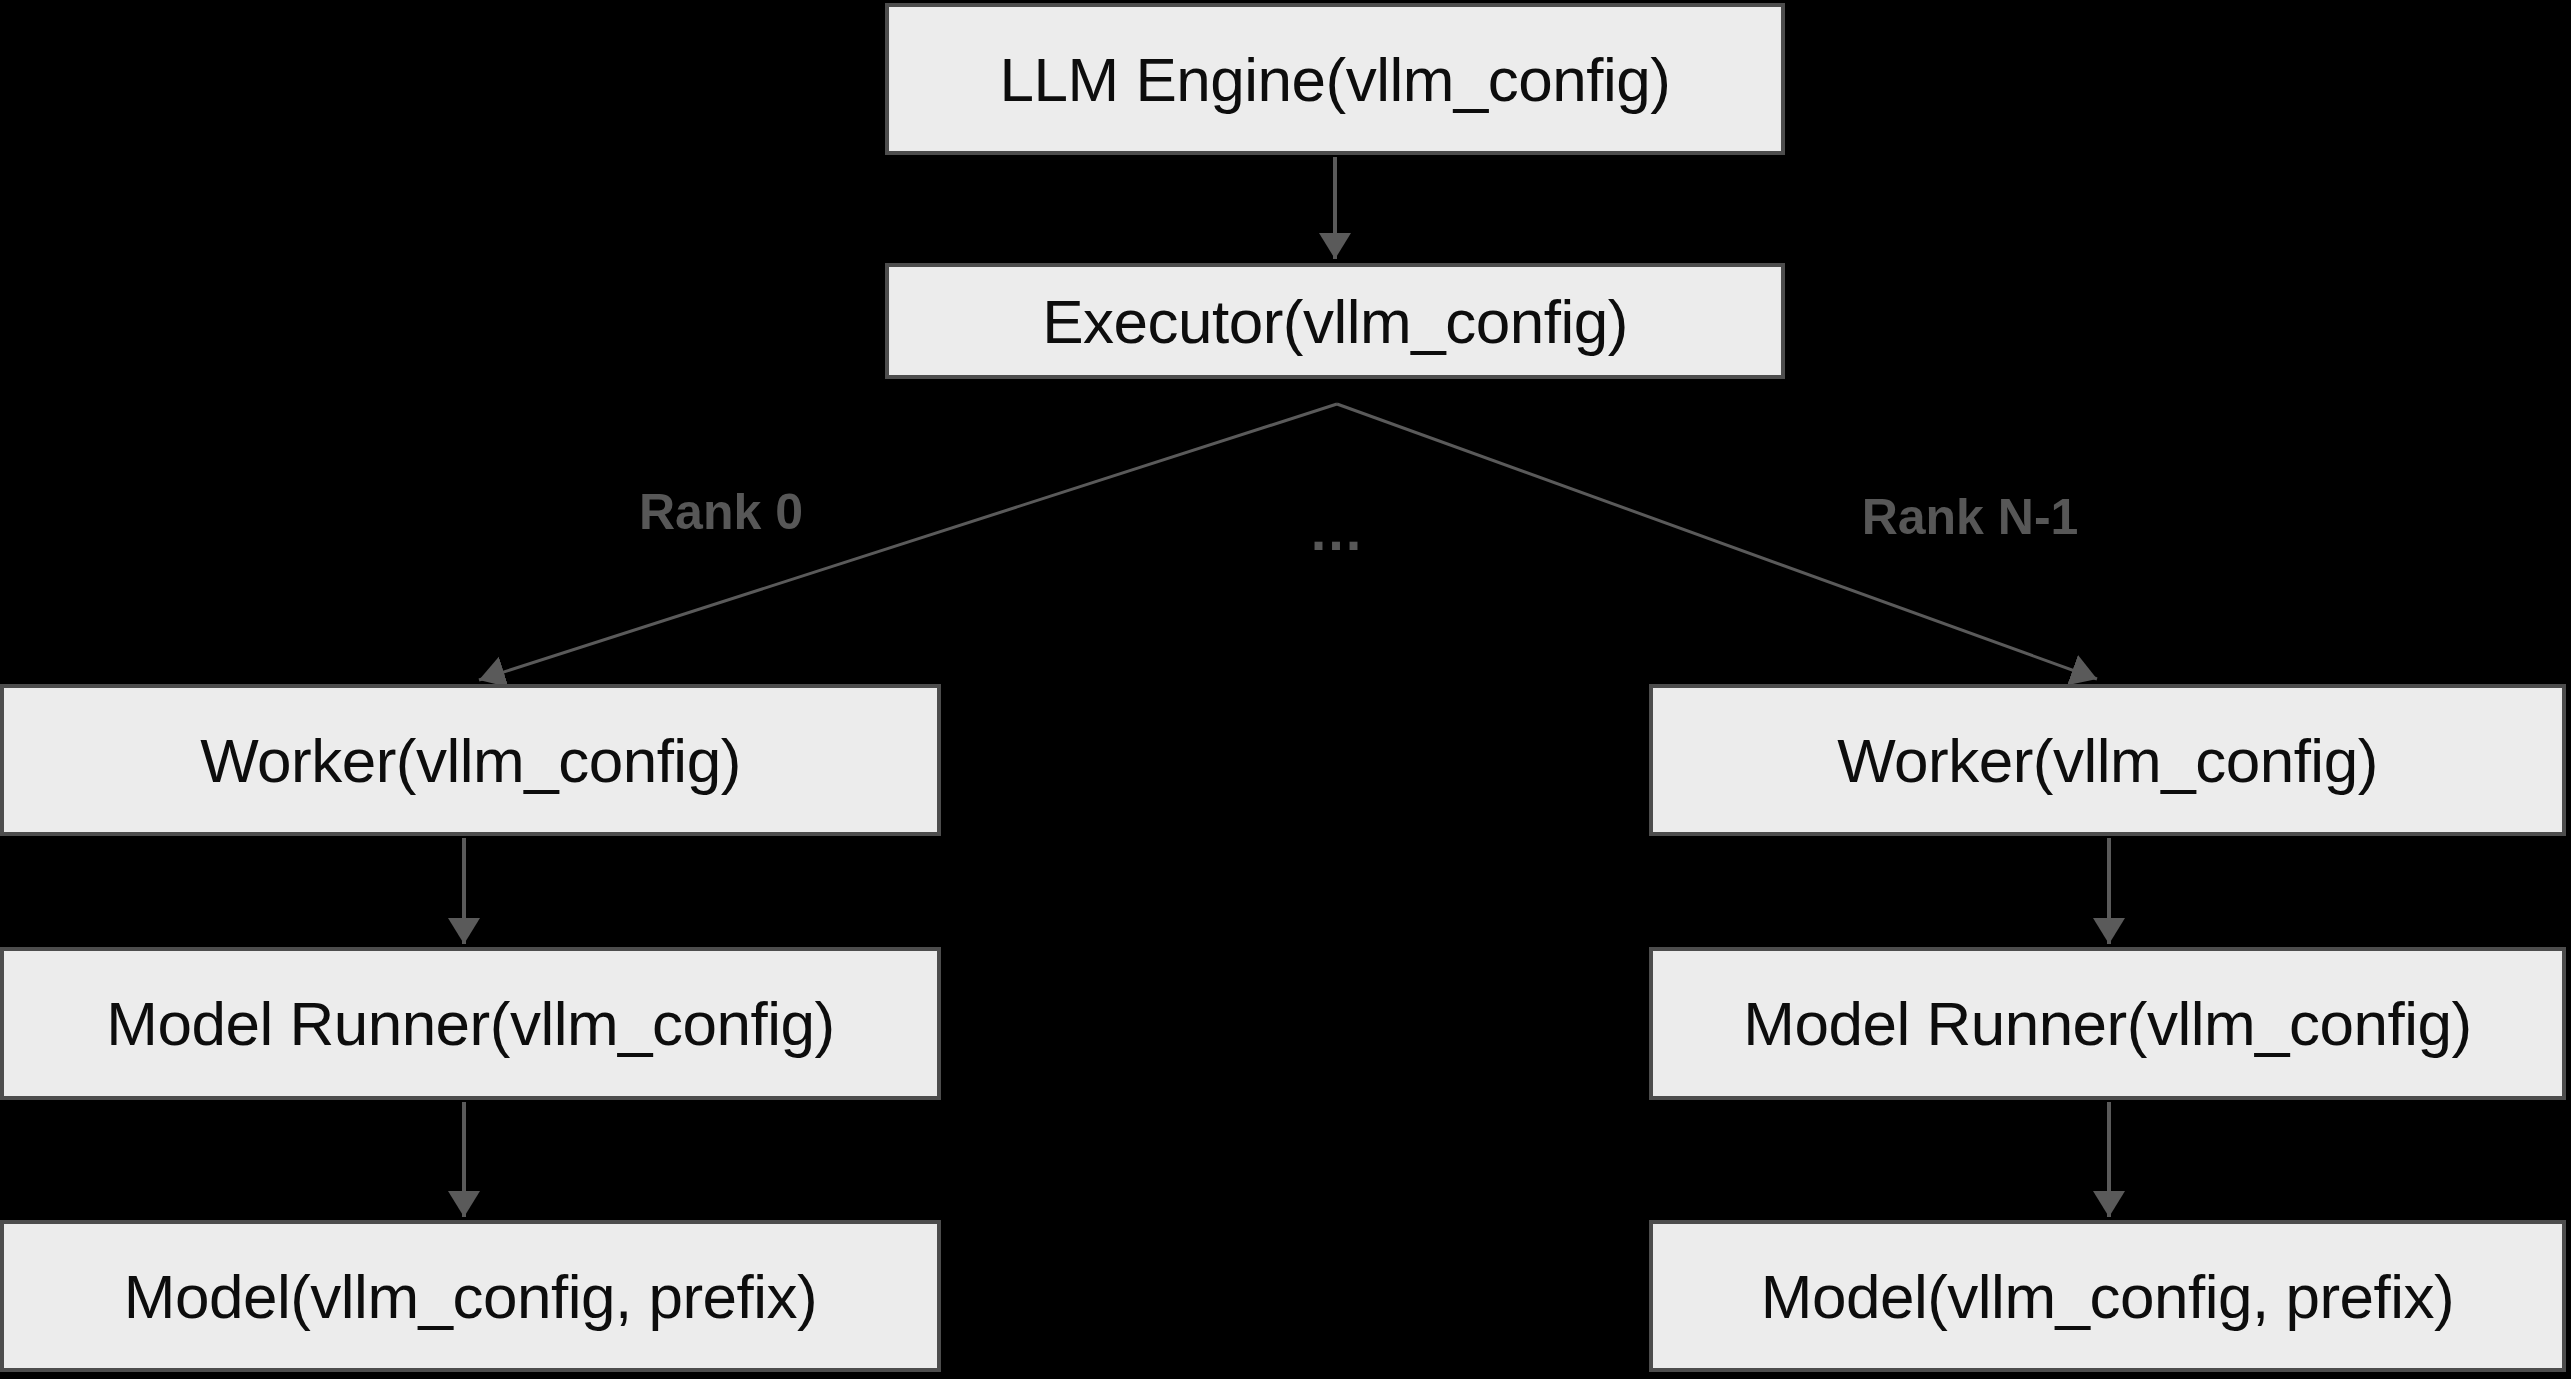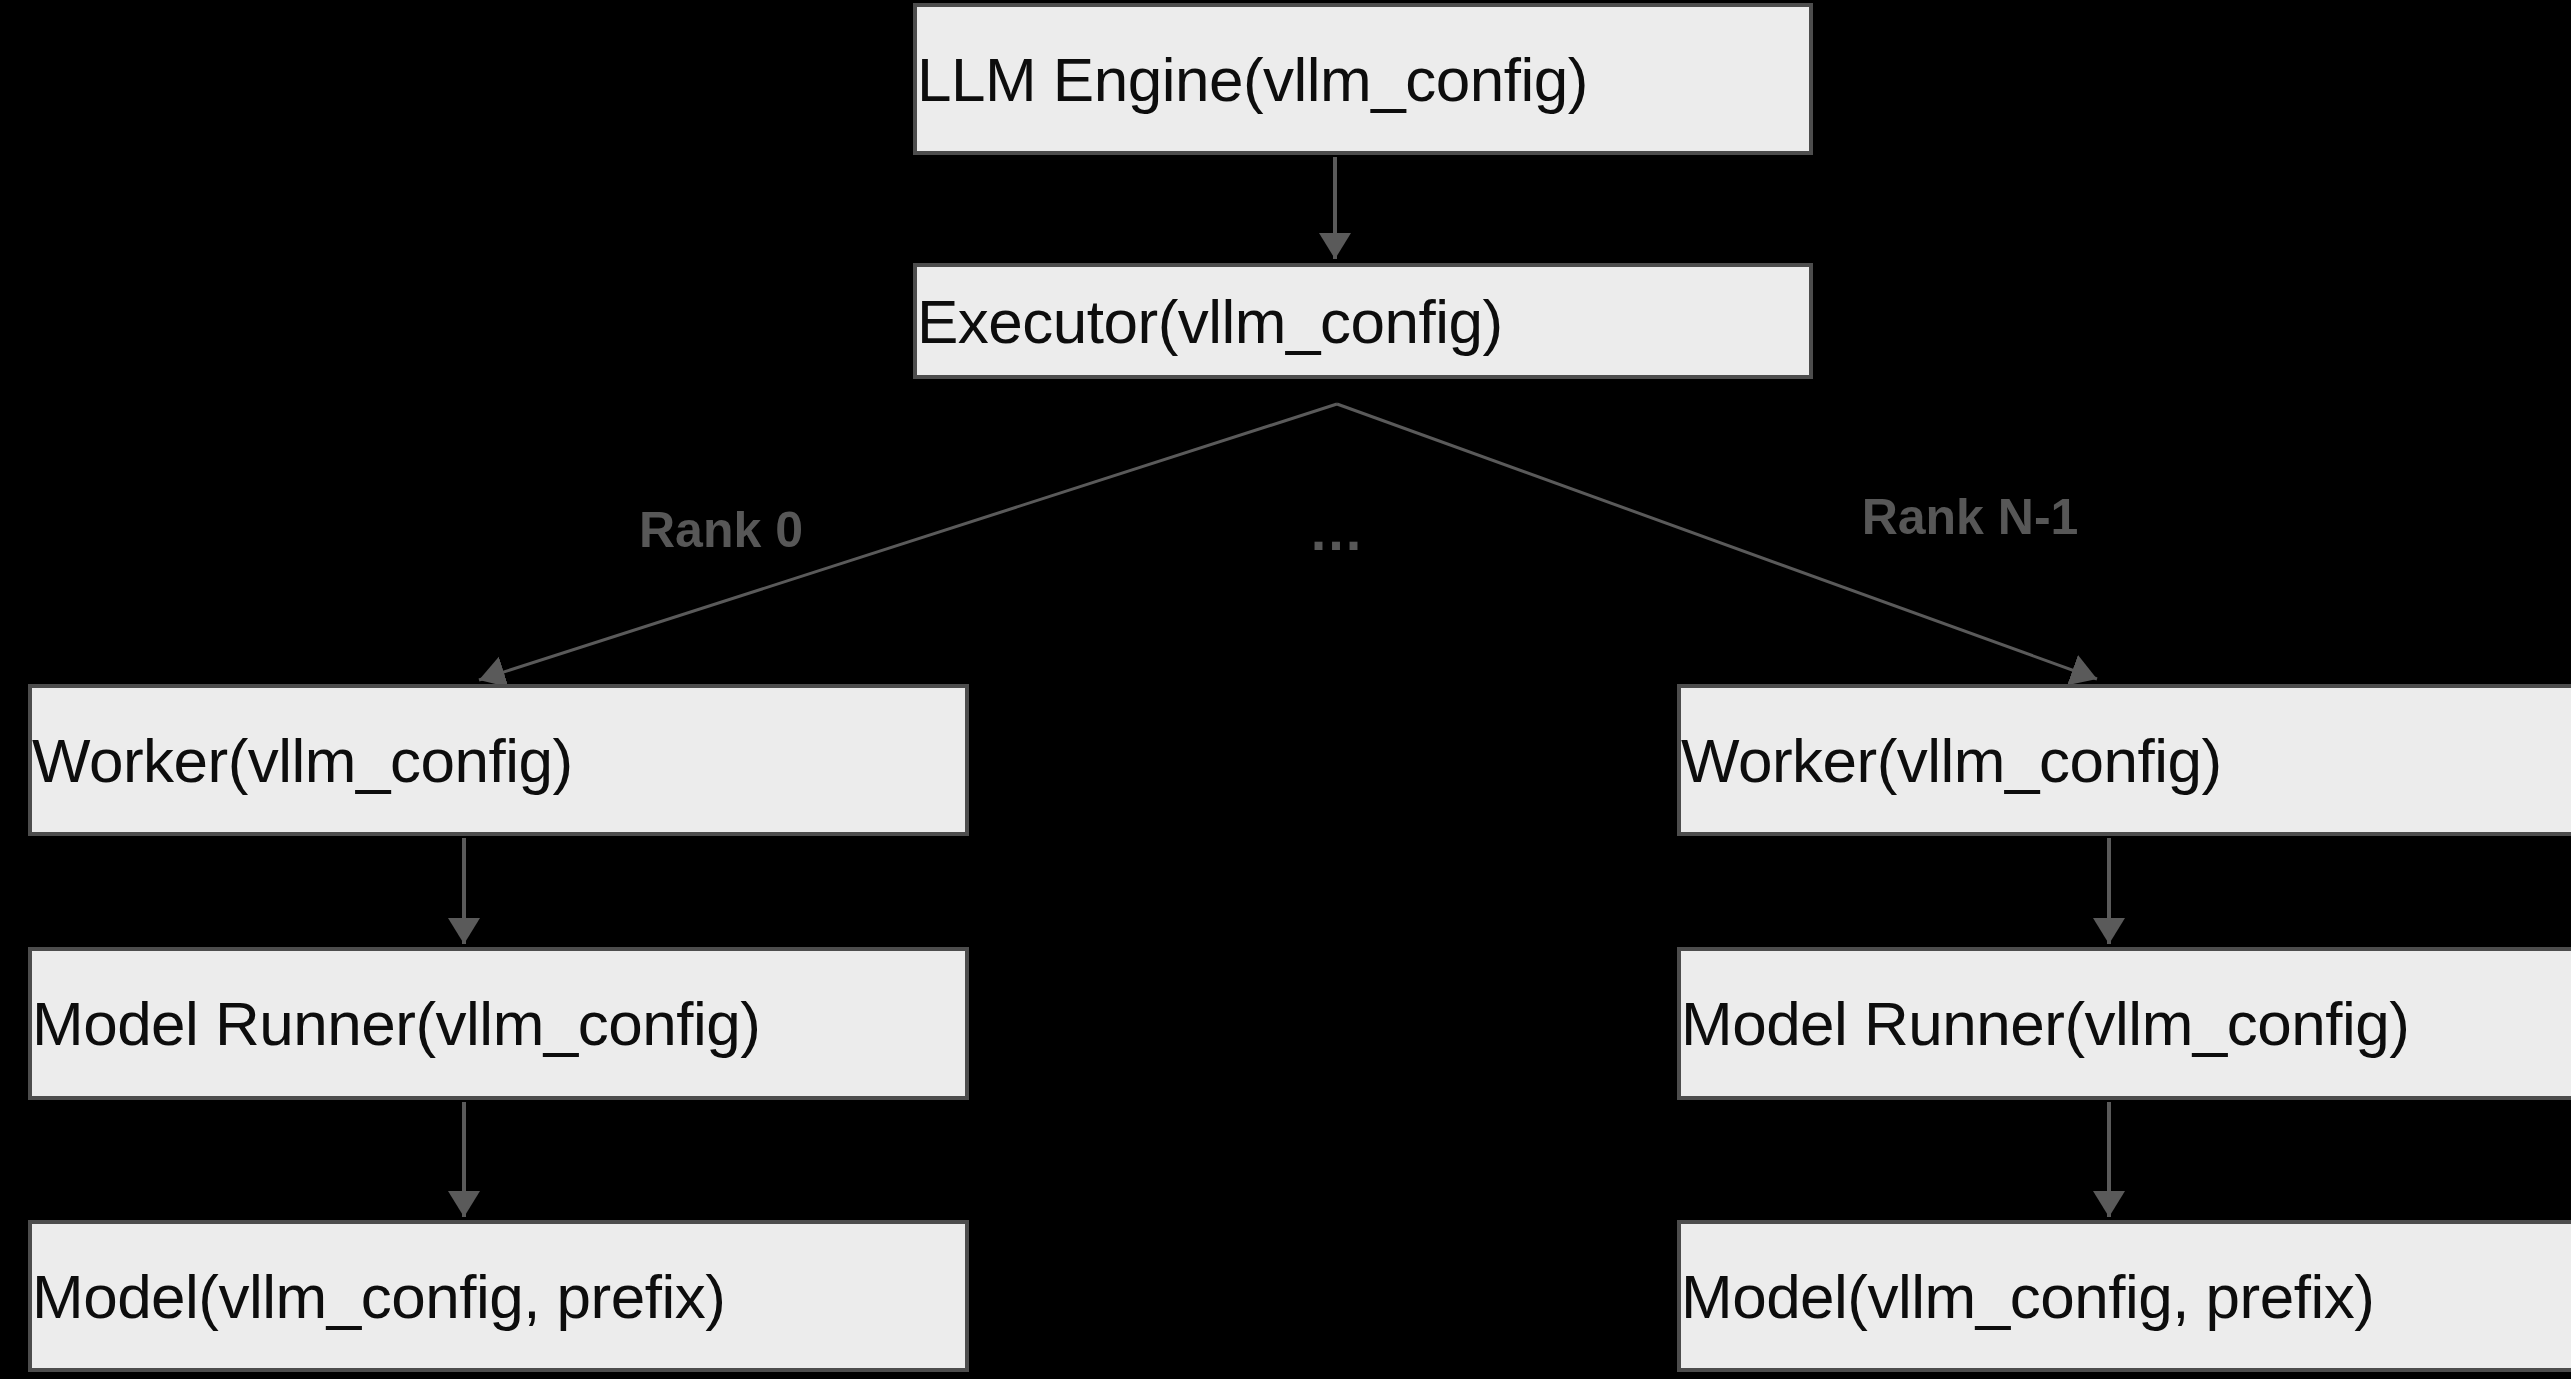--- a/index.html
+++ b/index.html
@@ -30,22 +30,22 @@
   }
   #edges .v-edge { stroke-width: 4; }
   #edges .d-edge { stroke-width: 3; }
   #edges marker path { fill: var(--edge); stroke: none; }
   .node {
     position: absolute;
     background: var(--node-fill);
     border: 4px solid var(--node-border);
     display: flex;
     align-items: center;
+    justify-content: center;
     color: var(--node-text);
-    margin-left: 28px;
   }
   .node-label {
     font-size: 62px;
     font-weight: 500;
     letter-spacing: -0.5px;
     white-space: nowrap;
     color: var(--node-text);
   }
   .edge-label {
     position: absolute;
@@ -64,21 +64,21 @@
   
   #node-engine   { left: 885px;  top: 3px;    width: 900px; height: 152px; }
   #node-executor { left: 885px;  top: 263px;  width: 900px; height: 116px; }
   #node-worker0  { left: 0px;    top: 684px;  width: 941px; height: 152px; }
   #node-runner0  { left: 0px;    top: 947px;  width: 941px; height: 153px; }
   #node-model0   { left: 0px;    top: 1220px; width: 941px; height: 152px; }
   #node-workerN  { left: 1649px; top: 684px;  width: 917px; height: 152px; }
   #node-runnerN  { left: 1649px; top: 947px;  width: 917px; height: 153px; }
   #node-modelN   { left: 1649px; top: 1220px; width: 917px; height: 152px; }
   
-  #label-rank0    { left: 721px;  top: 530px; }
+  #label-rank0    { left: 721px;  top: 512px; }
   #label-ellipsis { left: 1337px; top: 530px; }
   #label-rankN    { left: 1970px; top: 517px; }
 </style>
 </head>
 <body>
 
 <div id="canvas">
 
   <svg id="edges" viewBox="0 0 2571 1379" xmlns="http://www.w3.org/2000/svg">
     <defs>

